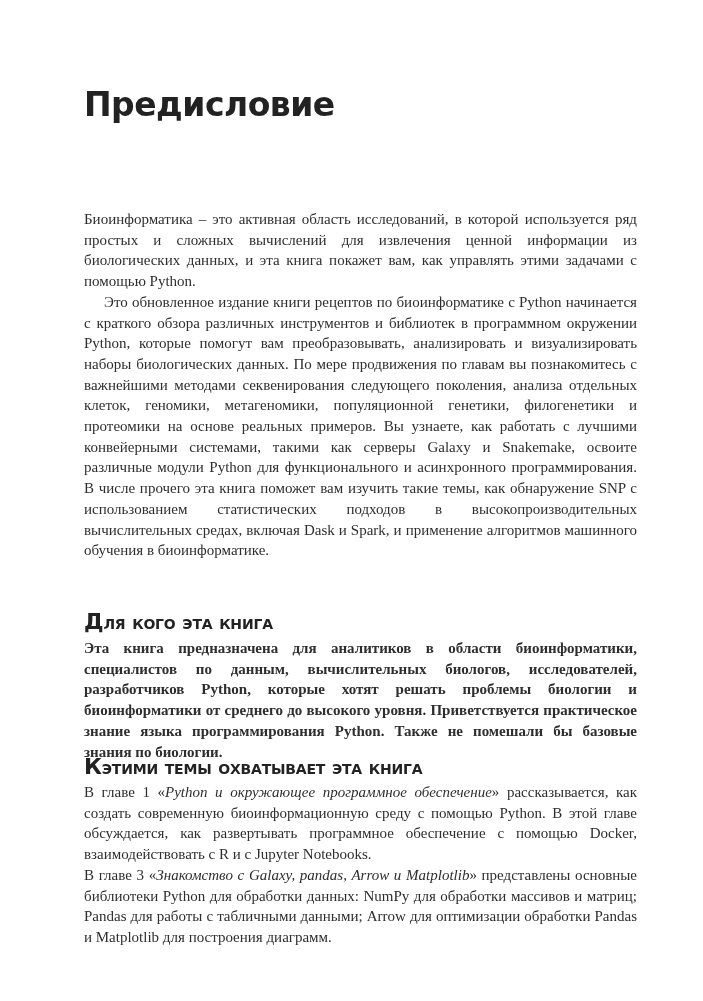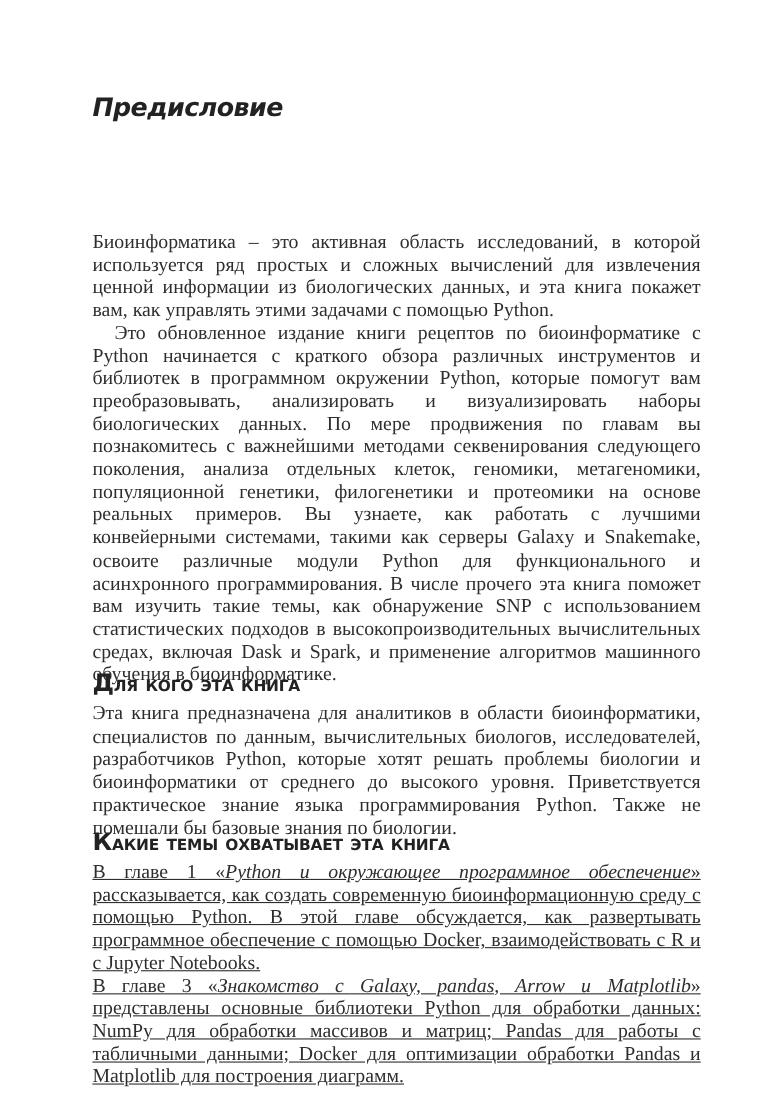--- a/index.html
+++ b/index.html
@@ -20,32 +20,31 @@
       top: 0;
       width: 553px;
     }
     .title {
       position: absolute;
       top: 85px;
       left: 0;
       margin: 0;
       font-family: "DejaVu Sans", sans-serif;
       font-weight: bold;
-      font-size: 23px;
+      font-size: 33px;
       letter-spacing: -0.5px;
       color: #222222;
       white-space: nowrap;
-      font-style: italic;
     }
     .body-block {
       position: absolute;
       left: 0;
       width: 553px;
       font-family: "Liberation Serif", serif;
-      font-size: 18px;
+      font-size: 15px;
       line-height: 20.7px;
       text-align: justify;
       color: #2e2e2e;
     }
     .body-block p {
       margin: 0;
       hyphens: auto;
     }
     .body-block p.indent {
       text-indent: 20px;
@@ -61,43 +60,43 @@
       font-variant: small-caps;
       white-space: nowrap;
       letter-spacing: -0.2px;
       text-align: center;
     }
     .h2 .cap {
       font-size: 22px;
     }
     #intro { top: 209px; }
     #h-audience { top: 609px; }
-    #audience { top: 638px; }
+    #audience { top: 638px; font-weight: bold; }
     #h-topics { top: 754px; }
-    #topics { top: 782px; text-decoration: underline; }
+    #topics { top: 782px; }
     em { font-style: italic; }
   </style>
 </head>
 <body>
 
 <div class="page">
 
   <h1 class="title">Предисловие</h1>
 
   <div class="body-block" id="intro">
     <p>Биоинформатика – это активная область исследований, в которой используется ряд простых и сложных вычислений для извлечения ценной информации из биологических данных, и эта книга покажет вам, как управлять этими задачами с помощью Python.</p>
     <p class="indent">Это обновленное издание книги рецептов по биоинформатике с Python начинается с краткого обзора различных инструментов и библиотек в программном окружении Python, которые помогут вам преобразовывать, анализировать и визуализировать наборы биологических данных. По мере продвижения по главам вы познакомитесь с важнейшими методами секвенирования следующего поколения, анализа отдельных клеток, геномики, метагеномики, популяционной генетики, филогенетики и протеомики на основе реальных примеров. Вы узнаете, как работать с лучшими конвейерными системами, такими как серверы Galaxy и Snakemake, освоите различные модули Python для функционального и асинхронного программирования. В числе прочего эта книга поможет вам изучить такие темы, как обнаружение SNP с использованием статистических подходов в высокопроизводительных вычислительных средах, включая Dask и Spark, и применение алгоритмов машинного обучения в биоинформатике.</p>
   </div>
 
   <h2 class="h2" id="h-audience"><span class="cap">Д</span><span>ля кого эта книга</span></h2>
 
   <div class="body-block" id="audience">
     <p>Эта книга предназначена для аналитиков в области биоинформатики, специалистов по данным, вычислительных биологов, исследователей, разработчиков Python, которые хотят решать проблемы биологии и биоинформатики от среднего до высокого уровня. Приветствуется практическое знание языка программирования Python. Также не помешали бы базовые знания по биологии.</p>
   </div>
 
-  <h2 class="h2" id="h-topics"><span class="cap">К</span><span>акие темы охватывает эта книга</span></h2>
+  <h2 class="h2" id="h-topics"><span class="cap">К</span><span>этими темы охватывает эта книга</span></h2>
 
   <div class="body-block" id="topics">
     <p><span>В главе 1 «</span><em>Python и окружающее программное обеспечение</em><span>» рассказывается, как создать современную биоинформационную среду с помощью Python. В этой главе обсуждается, как развертывать программное обеспечение с помощью Docker, взаимодействовать с R и с Jupyter Notebooks.</span></p>
-    <p><span>В главе 3 «</span><em>Знакомство с Galaxy, pandas, Arrow и Matplotlib</em><span>» представлены основные библиотеки Python для обработки данных: NumPy для обработки массивов и матриц; Pandas для работы с табличными данными; Docker для оптимизации обработки Pandas и Matplotlib для построения диаграмм.</span></p>
+    <p><span>В главе 3 «</span><em>Знакомство с Galaxy, pandas, Arrow и Matplotlib</em><span>» представлены основные библиотеки Python для обработки данных: NumPy для обработки массивов и матриц; Pandas для работы с табличными данными; Arrow для оптимизации обработки Pandas и Matplotlib для построения диаграмм.</span></p>
   </div>
 
 </div>
 
 </body></html>

